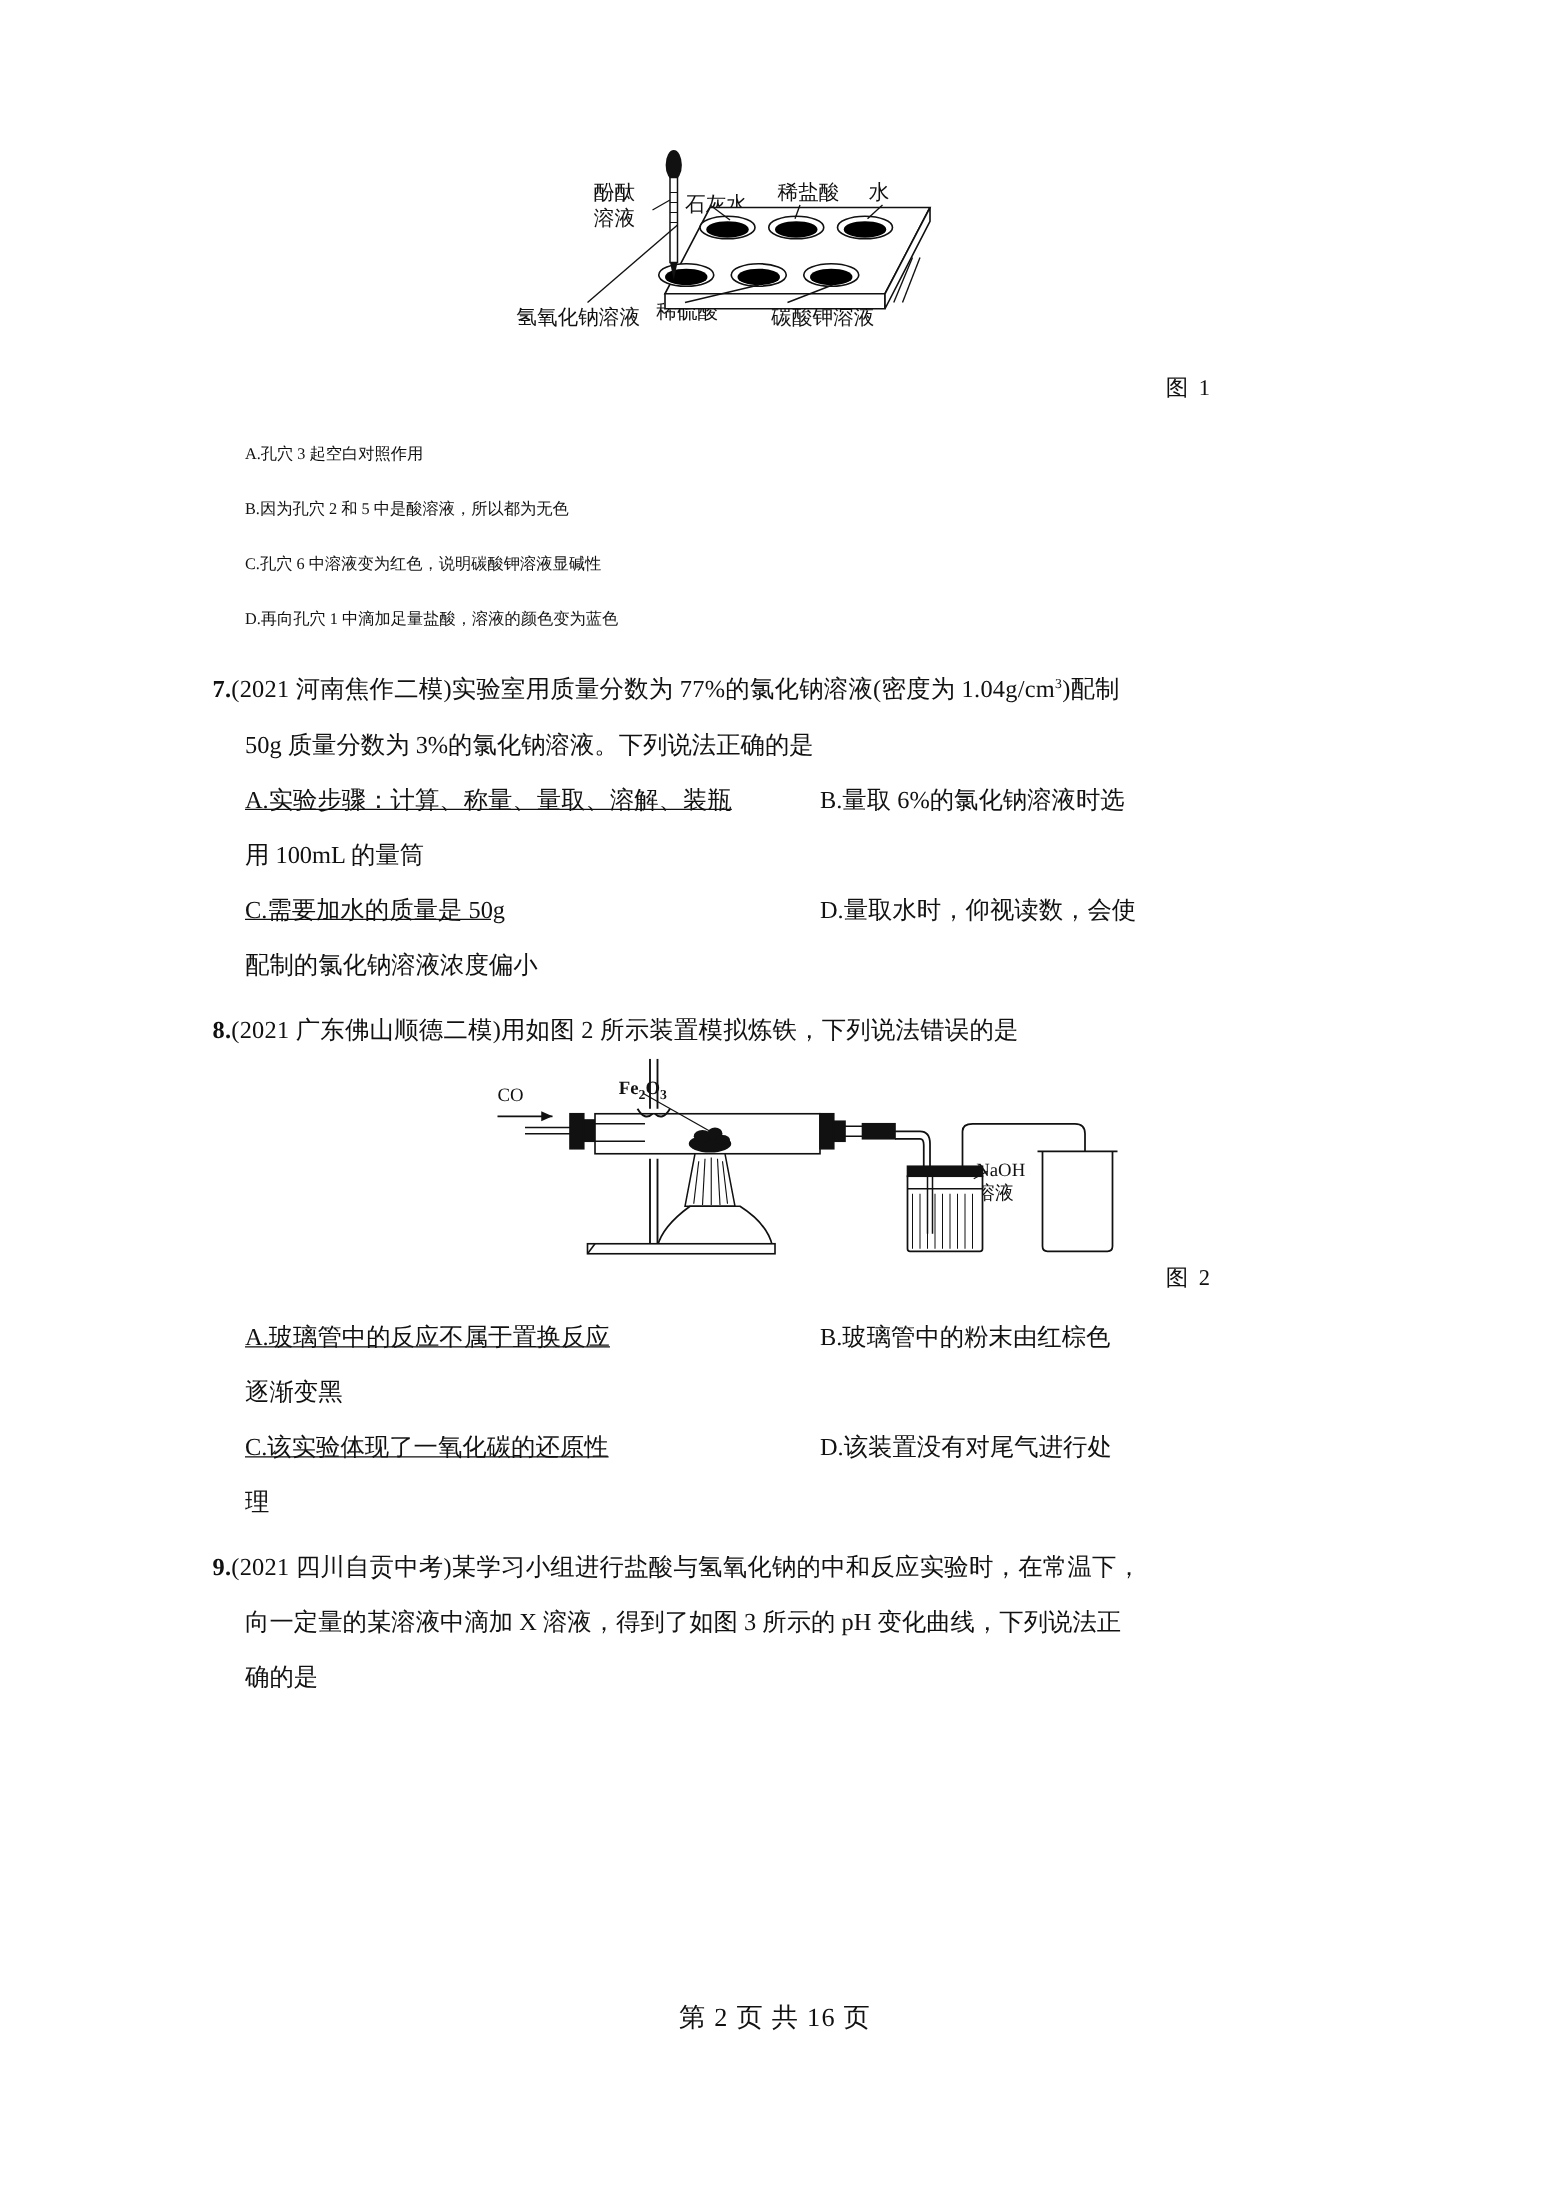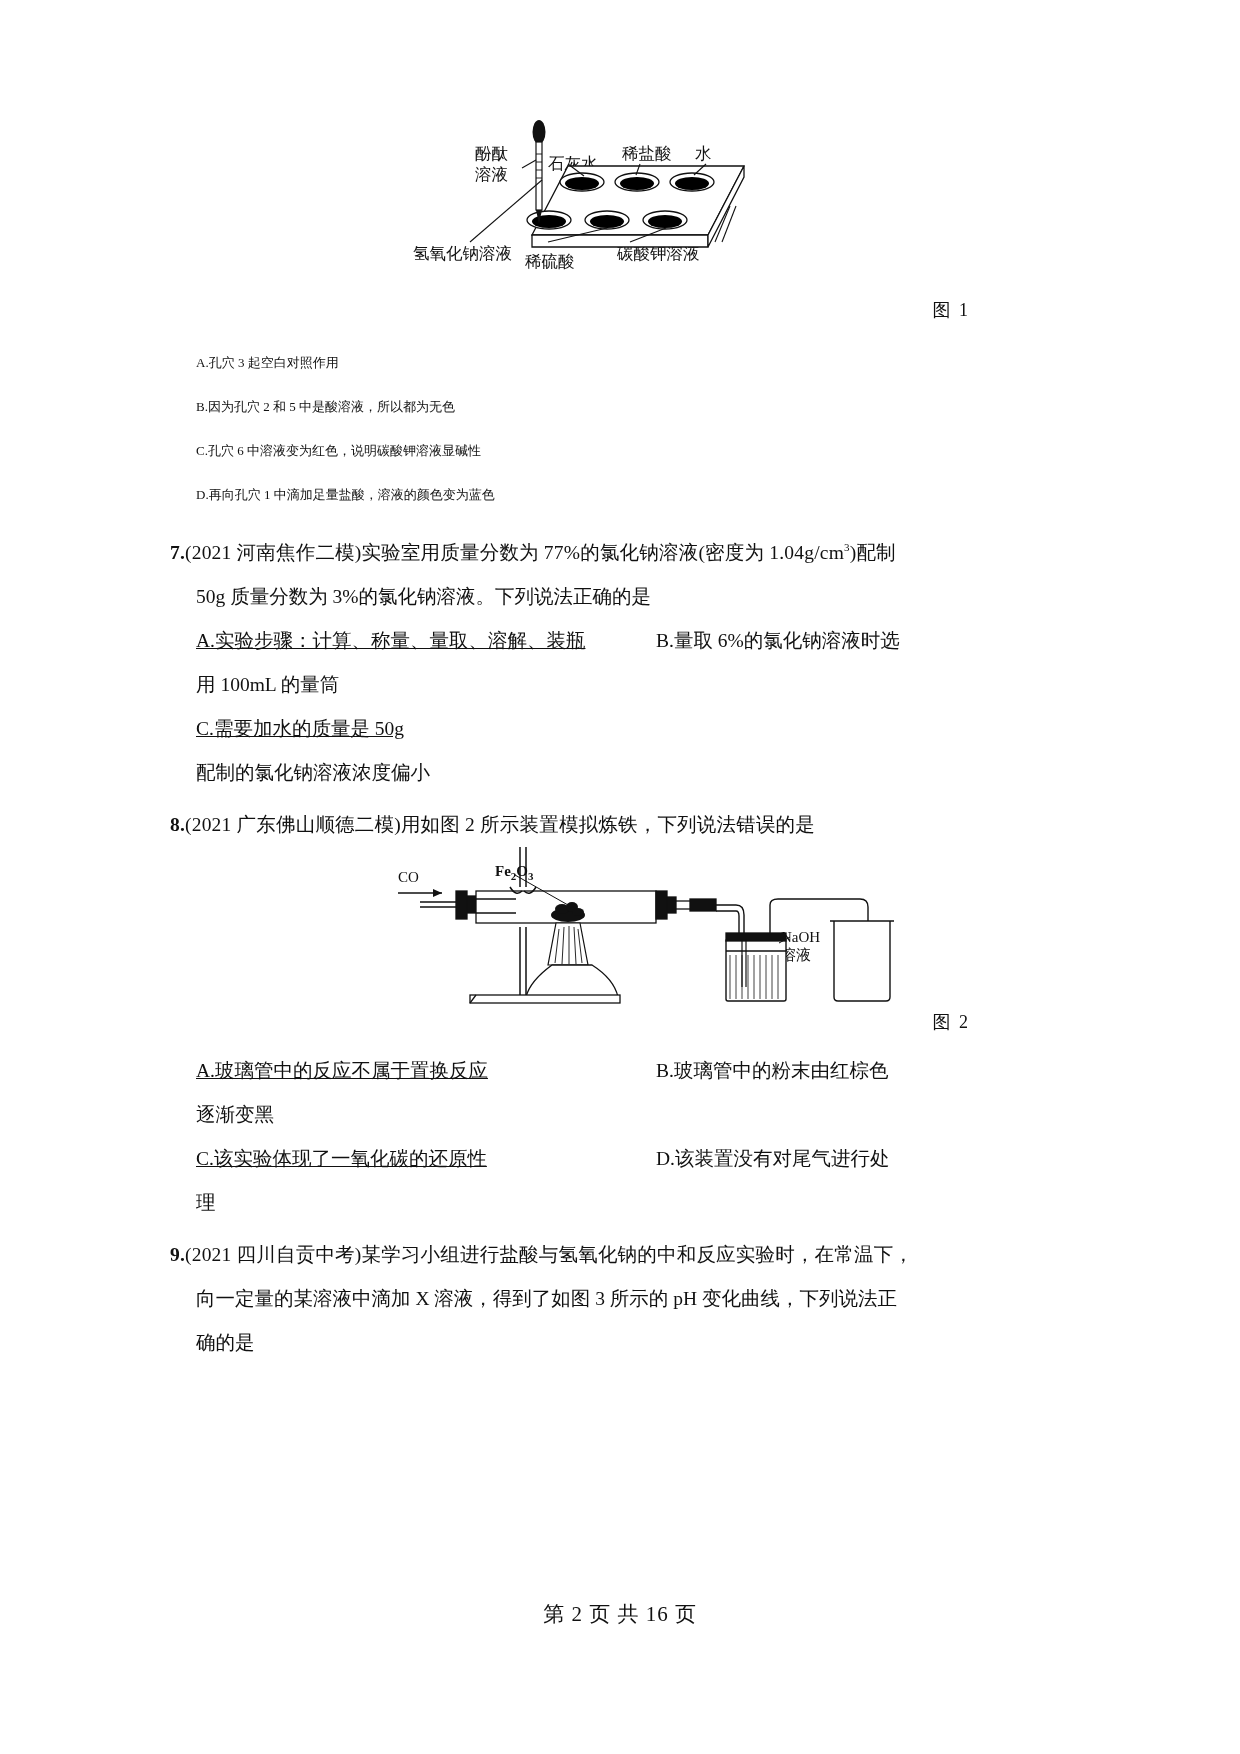--- a/index.html
+++ b/index.html
@@ -129,21 +129,21 @@
     <div class="figwrap">
       <div class="fig1">
 
         <div class="f1-lbl" style="left:305px;top:24px;">酚酞</div>
         <div class="f1-lbl" style="left:305px;top:45px;">溶液</div>
         <div class="f1-lbl" style="left:378px;top:24px;margin-top:10px;">石灰水</div>
         <div class="f1-lbl" style="left:452px;top:24px;">稀盐酸</div>
         <div class="f1-lbl" style="left:525px;top:24px;">水</div>
 
         <div class="f1-lbl" style="left:243px;top:124px;">氢氧化钠溶液</div>
-        <div class="f1-lbl" style="left:355px;top:132px;">稀硫酸</div>
+        <div class="f1-lbl" style="left:355px;top:119px;">稀硫酸</div>
         <div class="f1-lbl" style="left:447px;top:124px;">碳酸钾溶液</div>
 
         <div class="f1-num" style="left:437px;top:56px;">1</div>
         <div class="f1-num" style="left:492px;top:56px;">2</div>
         <div class="f1-num" style="left:547px;top:56px;">3</div>
         <div class="f1-num" style="left:404px;top:94px;">4</div>
         <div class="f1-num" style="left:462px;top:94px;">5</div>
         <div class="f1-num" style="left:520px;top:94px;">6</div>
 
         <svg width="800" height="175" style="position:absolute;left:0;top:0;">
@@ -218,20 +218,21 @@
     <div class="qbody indent">50g 质量分数为 3%的氯化钠溶液。下列说法正确的是</div>
 
     <div class="opt-row">
       <div class="opt-col-a">A.实验步骤：计算、称量、量取、溶解、装瓶</div>
       <div class="opt-col-b">B.量取 6%的氯化钠溶液时选</div>
     </div>
     <div class="qbody indent">用 100mL 的量筒</div>
 
     <div class="opt-row">
       <div class="opt-col-a">C.需要加水的质量是 50g</div>
+      <div class="opt-col-b">D.量取水时，仰视读数，会使</div>
     </div>
     <div class="qbody indent">配制的氯化钠溶液浓度偏小</div>
 
     <div style="height:8px;"></div>
     <div class="qline">
       <span class="qnum">8.</span><span>(2021 广东佛山顺德二模)用如图 2 所示装置模拟炼铁，下列说法错误的是</span>
     </div>
 
     <div class="figwrap">
       <div class="fig2">

